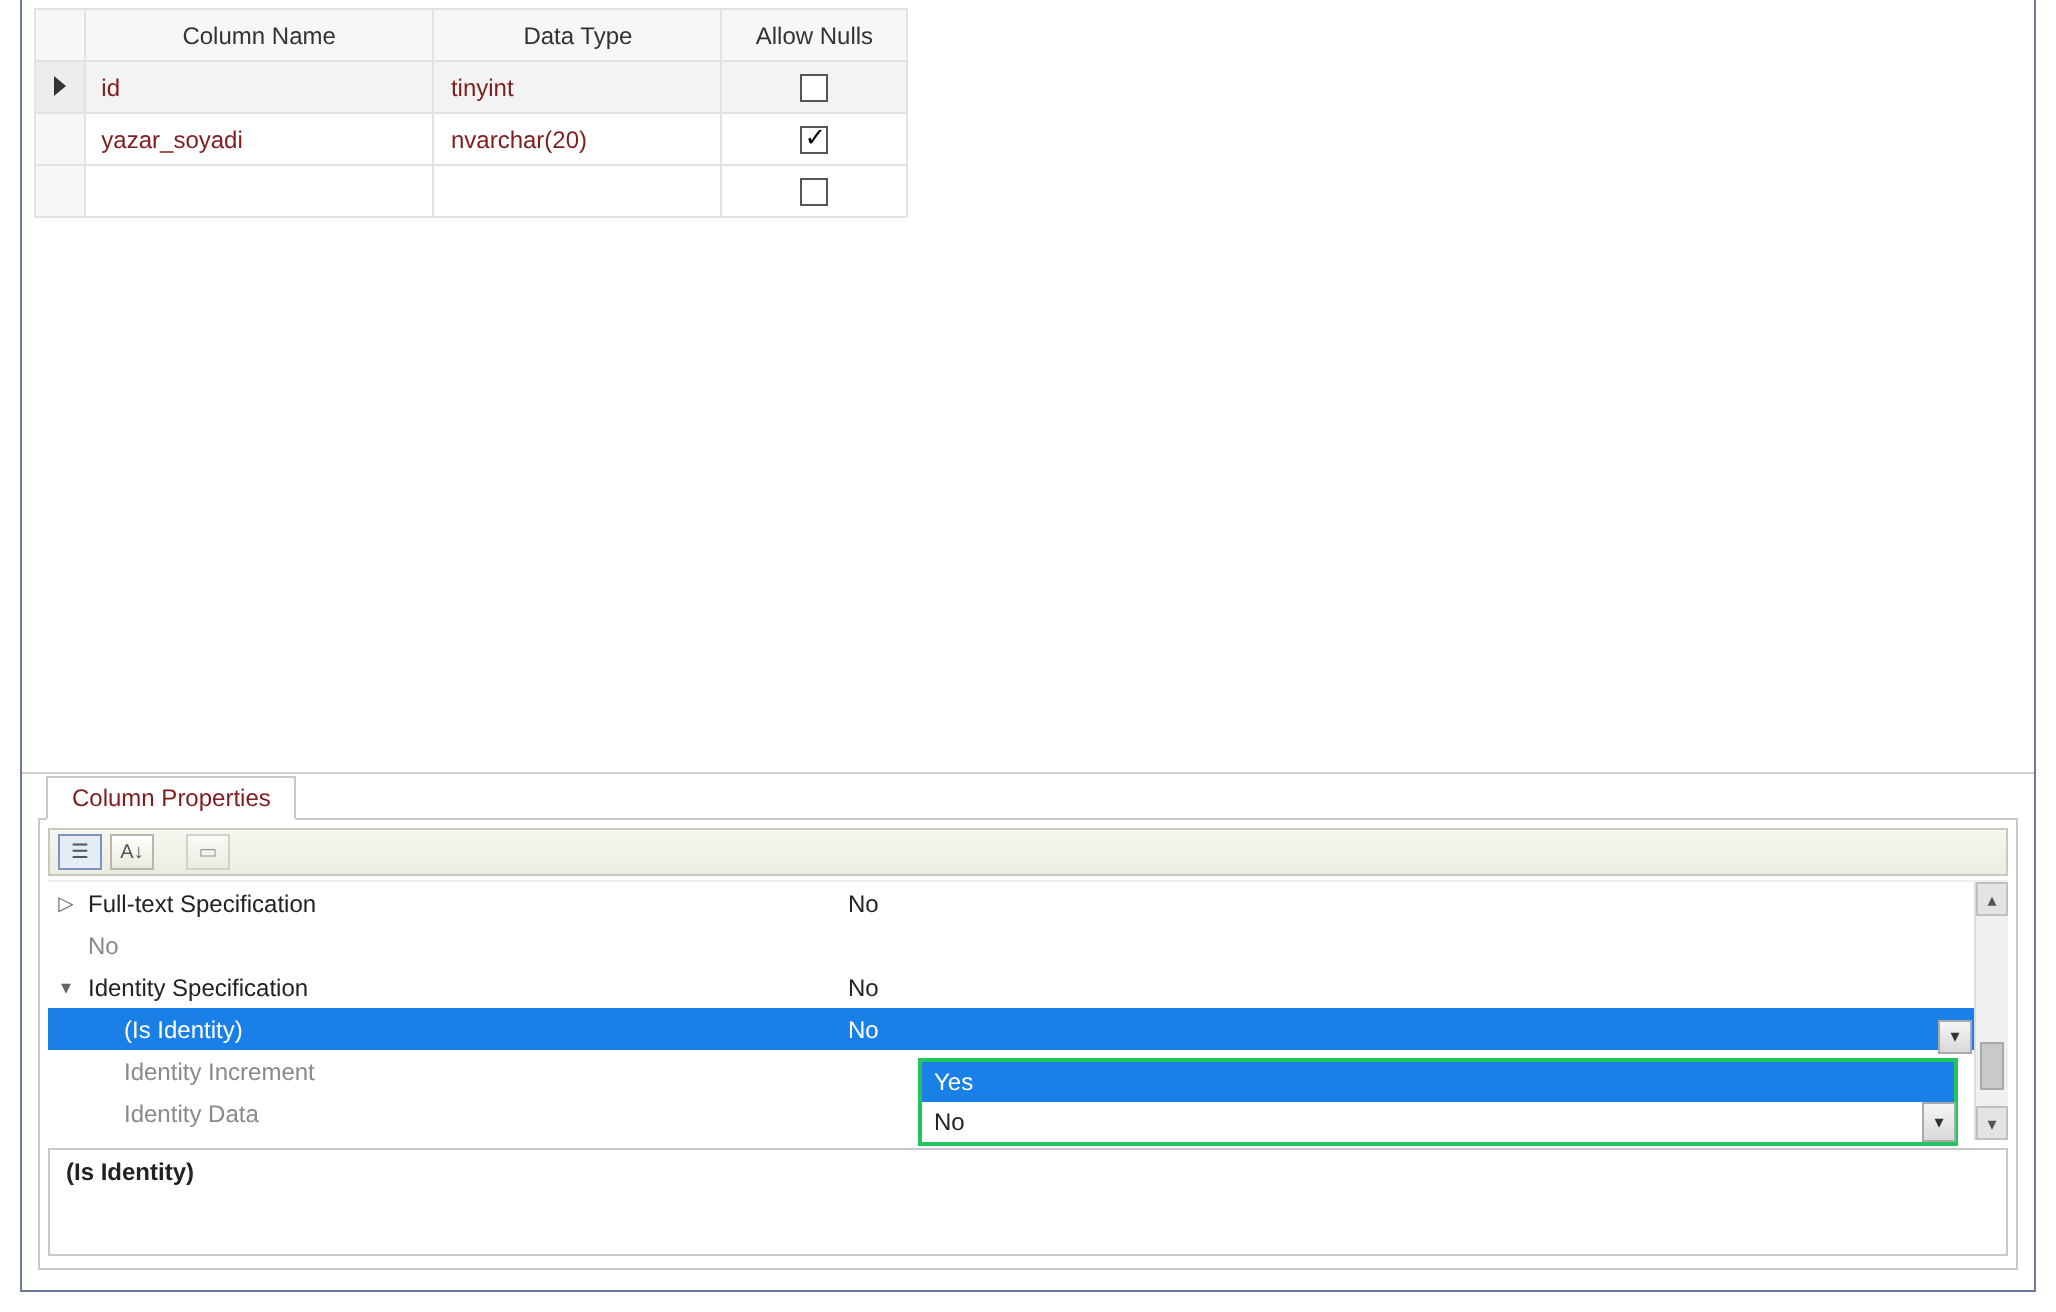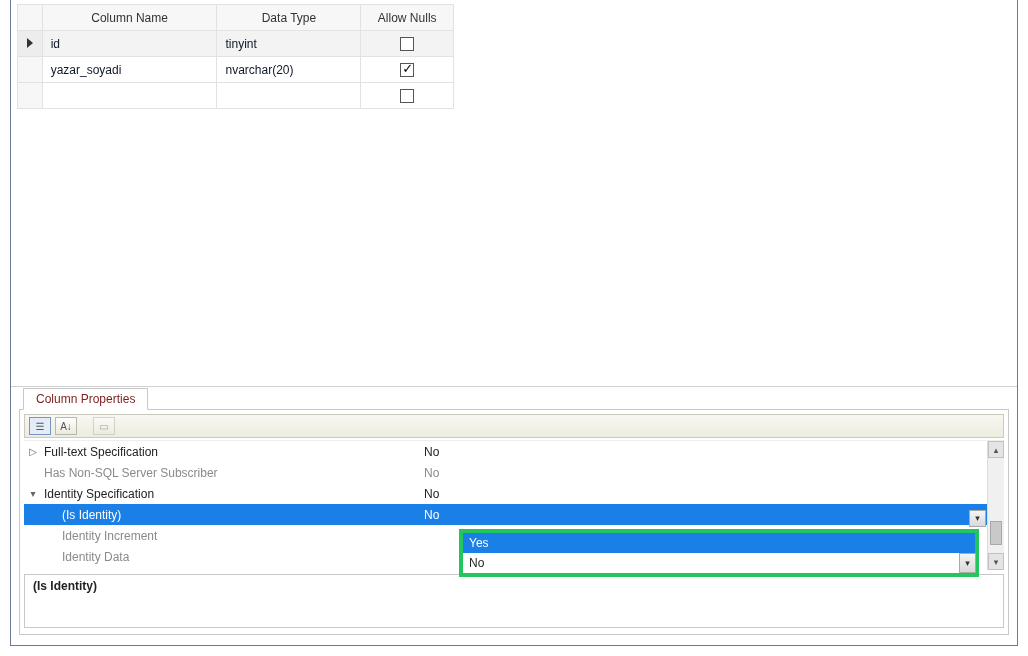--- a/index.html
+++ b/index.html
@@ -31,21 +31,21 @@
   .grid {
     border-collapse: collapse;
     width: 437px;
   }
   .grid th, .grid td {
     border: 1px solid #e2e2e2;
     padding: 4px 8px;
     height: 26px;
     background: #fff;
     font-weight: normal;
-    color: #0f172a;
+    color: #7f1d1d;
     text-align: left;
     vertical-align: middle;
   }
   .grid th {
     background: #f7f7f7;
     text-align: center;
     font-weight: normal;
     color: #333;
   }
   .grid td.col-name { width: 170px; }
@@ -167,21 +167,21 @@
     background: linear-gradient(#f5f5f5,#d9d9d9);
     border: 1px solid #a9a9a9;
     display:flex;align-items:center;justify-content:center;
     font-size:9px;color:#333;
   }
   
   .dropdown {
     position: absolute;
     left: 435px; right: 25px; top: 88px;
     background: #fff;
-    border: 4px solid #22c55e;
+    border: 2px solid #22c55e;
     z-index: 5;
   }
   .dd-item {
     height: 20px; line-height: 20px; padding: 0 6px;
   }
   .dd-item.sel { background:#1a7fe6; color:#fff; }
   .dd-combo {
     position:absolute; right:-1px; top:20px;
     width:17px; height:20px;
     background:linear-gradient(#f5f5f5,#d9d9d9);
@@ -253,21 +253,20 @@
           <div class="arrow" style="position:absolute;bottom:0;left:0;right:0">▾</div>
         </div>
 
         <div class="prow">
           <span class="toggle">▷</span>
           <span class="pname">Full-text Specification</span>
           <span class="pval">No</span>
         </div>
         <div class="prow dim">
           <span class="toggle"></span>
-          <span class="pname">Has Non-SQL Server Subscriber</span>
           <span class="pval">No</span>
         </div>
         <div class="prow">
           <span class="toggle">▾</span>
           <span class="pname">Identity Specification</span>
           <span class="pval">No</span>
         </div>
         <div class="prow sel">
           <span class="indent2"></span>
           <span class="pname" style="flex-basis:362px">(Is Identity)</span>

